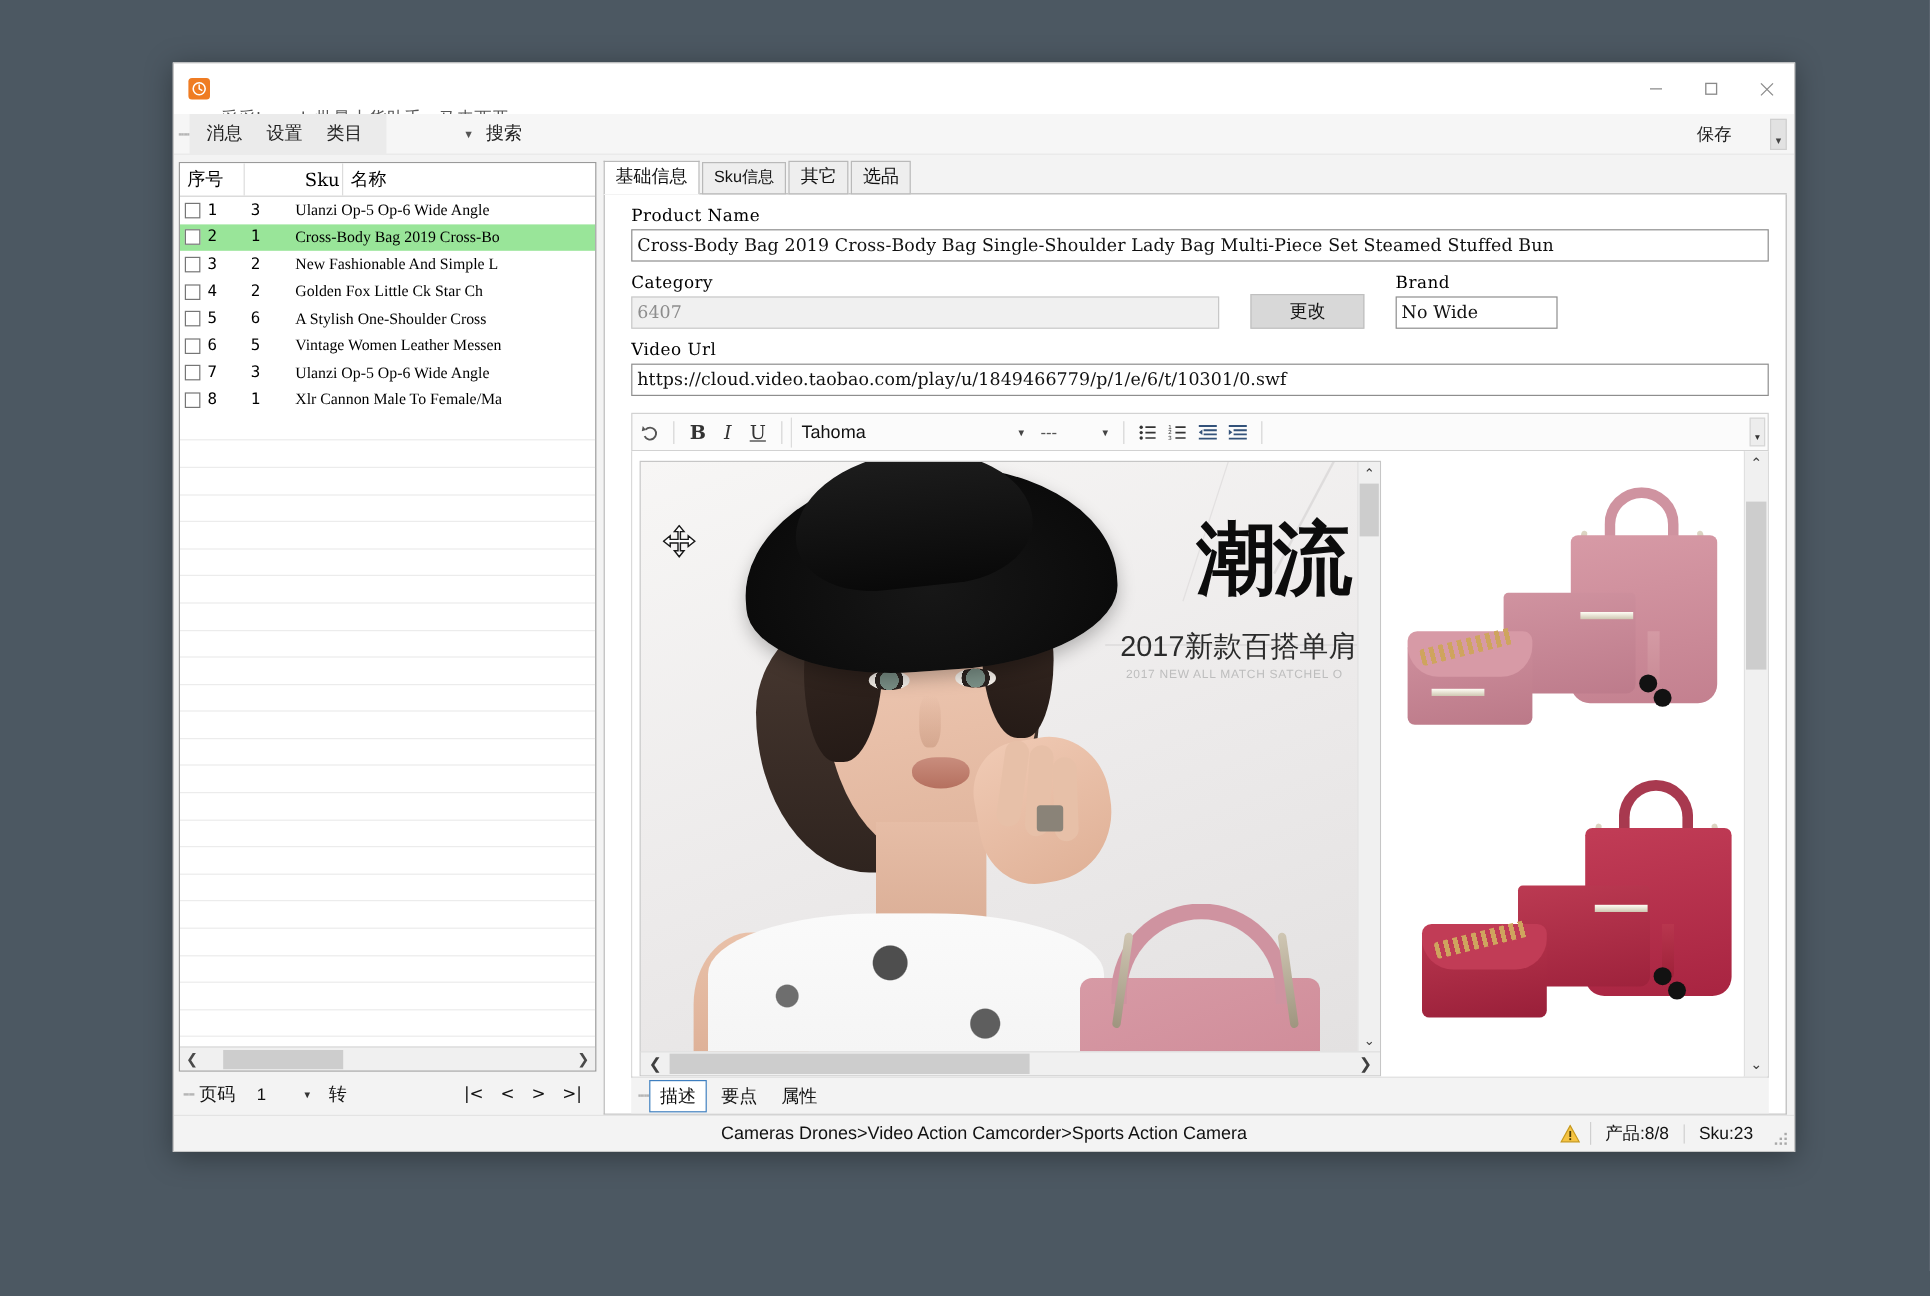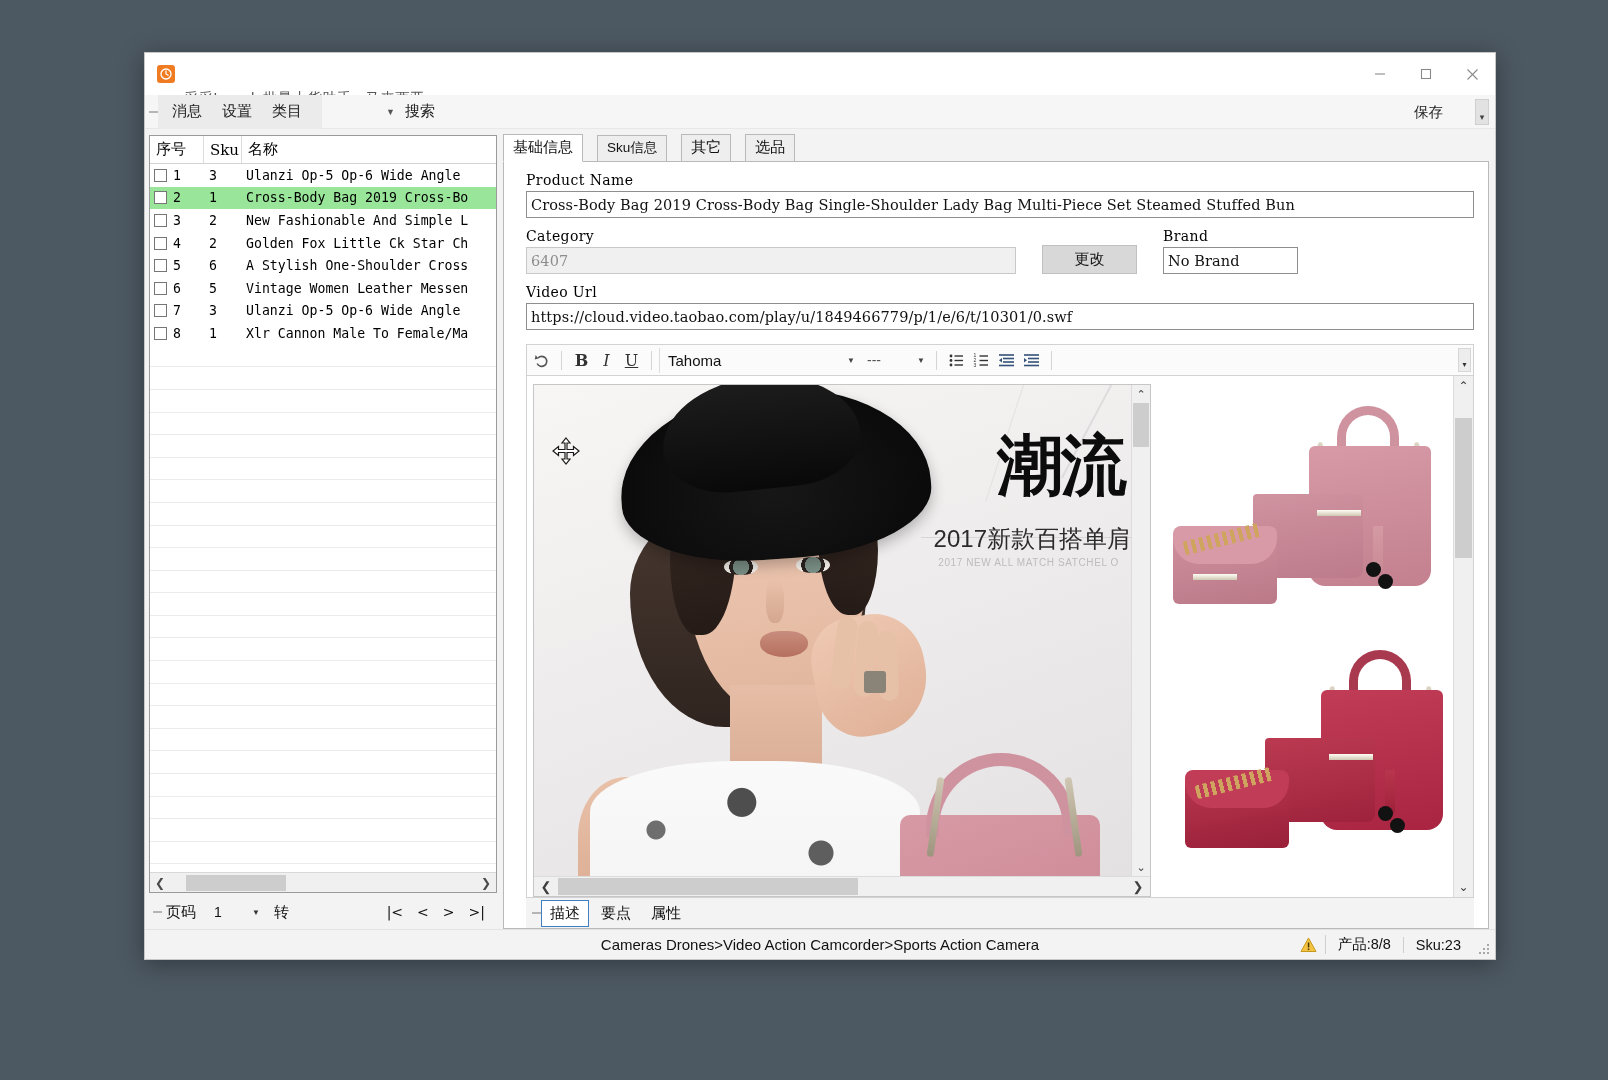--- a/index.html
+++ b/index.html
@@ -93,38 +93,38 @@
   .grid-head {
     display: flex; height: 28px; flex: 0 0 auto;
     border-bottom: 1px solid #d3d3d3; background: #fff;
     font-family: "DejaVu Serif", serif;
   }
   .gh {
     font-size: 15px; color: #000; display:flex; align-items:center;
     padding-left: 6px; border-right: 1px solid #dcdcdc;
   }
   .gh.c0 { width: 54px; }
-  .gh.c1 { width: 38px; }
+  .gh.c1 { width: 38px; margin-left: 44px; }
   .gh.c2 { flex: 1 1 auto; border-right: none; }
   .grid-rows { flex: 1 1 auto; overflow: hidden; position: relative; }
   .grow {
     display: flex; height: 22.6px; align-items: center;
     font-family: "DejaVu Sans Mono", monospace; font-size: 13.2px; color: #000;
     white-space: nowrap;
   }
   .grow.sel { background: #99e599; }
   .grow .cb {
     width: 54px; display: flex; align-items: center; padding-left: 4px; gap: 6px;
   }
   .chk {
     width: 13px; height: 13px; border: 1px solid #767676; background: #fff; flex: 0 0 auto;
   }
   .grow .idx { font-family: "DejaVu Sans Mono", monospace; font-size: 13.2px; }
   .grow .sku { width: 38px; padding-left: 5px; }
-  .grow .nm { flex: 1 1 auto; padding-left: 4px; overflow: hidden; }
+  .grow .nm { flex: 1 1 auto; padding-left: 4px; overflow: hidden; font-family: Liberation Serif, serif; }
   .empty-rows { }
   .erow { height: 22.6px; border-bottom: 1px solid #ececec; }
 
   
   .hscroll {
     height: 20px; flex: 0 0 auto; background: #f0f0f0; border-top: 1px solid #d8d8d8;
     display: flex; align-items: center;
   }
   .hs-btn { width: 20px; height: 18px; display:flex;align-items:center;justify-content:center;color:#4a4a4a;font-size:12px;}
   .hs-track { flex: 1 1 auto; height: 18px; position: relative; }
@@ -143,21 +143,21 @@
   .page-combo .ar { font-size: 8px; color:#333; }
   .pager .go { font-size: 15px; color:#111; margin-left: 10px; }
   .nav-btns { margin-left: auto; display: flex; align-items: center; gap: 14px; padding-right: 12px; font-size: 14px; color: #111; font-family: "DejaVu Sans", sans-serif;}
   .nav-btns span { cursor: default; }
 
   
   .right-pane {
     flex: 1 1 auto; margin: 6px 6px 0 2px; display: flex; flex-direction: column; min-height: 0;
     background: #f3f3f3;
   }
-  .tabstrip { height: 27px; display: flex; align-items: flex-end; flex: 0 0 auto; position: relative; gap: 12px;}
+  .tabstrip { height: 27px; display: flex; align-items: flex-end; flex: 0 0 auto; position: relative;}
   .tabstrip::after {
     content:""; position:absolute; left:0; right:0; bottom:0; height:1px; background:#b9b9b9;
   }
   .tab {
     font-size: 15px; padding: 3px 9px 4px 9px; border: 1px solid #b9b9b9;
     margin-right: 2px; background: #eeeeee; color: #111; position: relative; z-index: 1;
     font-family: "Liberation Sans", sans-serif;
   }
   .tab.active { background: #fff; border-bottom-color: #fff; font-weight: normal;}
   .tab.small { font-size: 13.5px; }
@@ -632,21 +632,21 @@
           <div class="tf">Cross-Body Bag 2019 Cross-Body Bag Single-Shoulder Lady Bag Multi-Piece Set Steamed Stuffed Bun</div>
 
           <div class="row2">
             <div class="col-cat">
               <div class="fl">Category</div>
               <div class="tf dis">6407</div>
             </div>
             <div class="btn-change">更改</div>
             <div class="col-brand">
               <div class="fl">Brand</div>
-              <div class="tf">No Brand</div>
+              <div class="tf">No Wide</div>
             </div>
           </div>
 
           <div class="mt10">
             <div class="fl">Video Url</div>
             <div class="tf">https://cloud.video.taobao.com/play/u/1849466779/p/1/e/6/t/10301/0.swf</div>
           </div>
 
           <div class="ed-toolbar">
             <div class="tb-btn">

